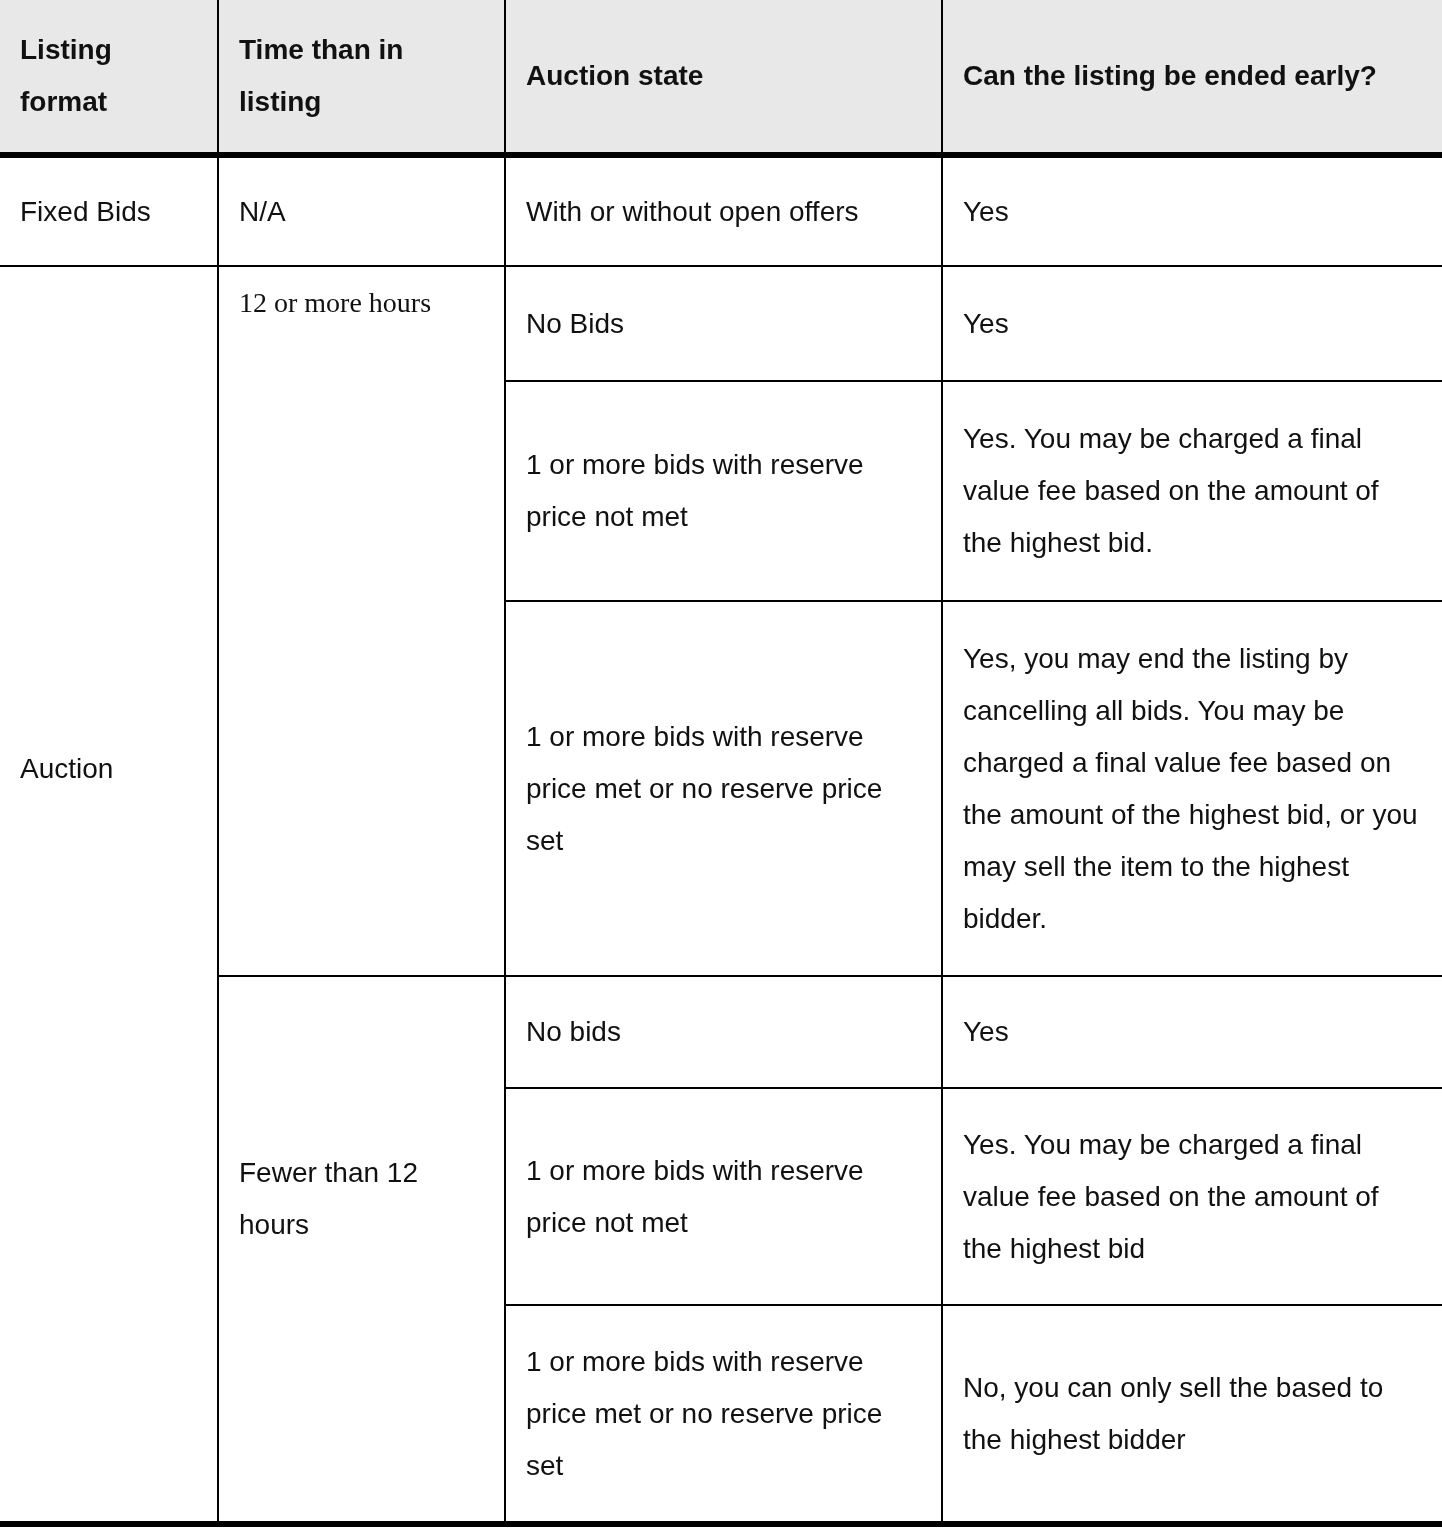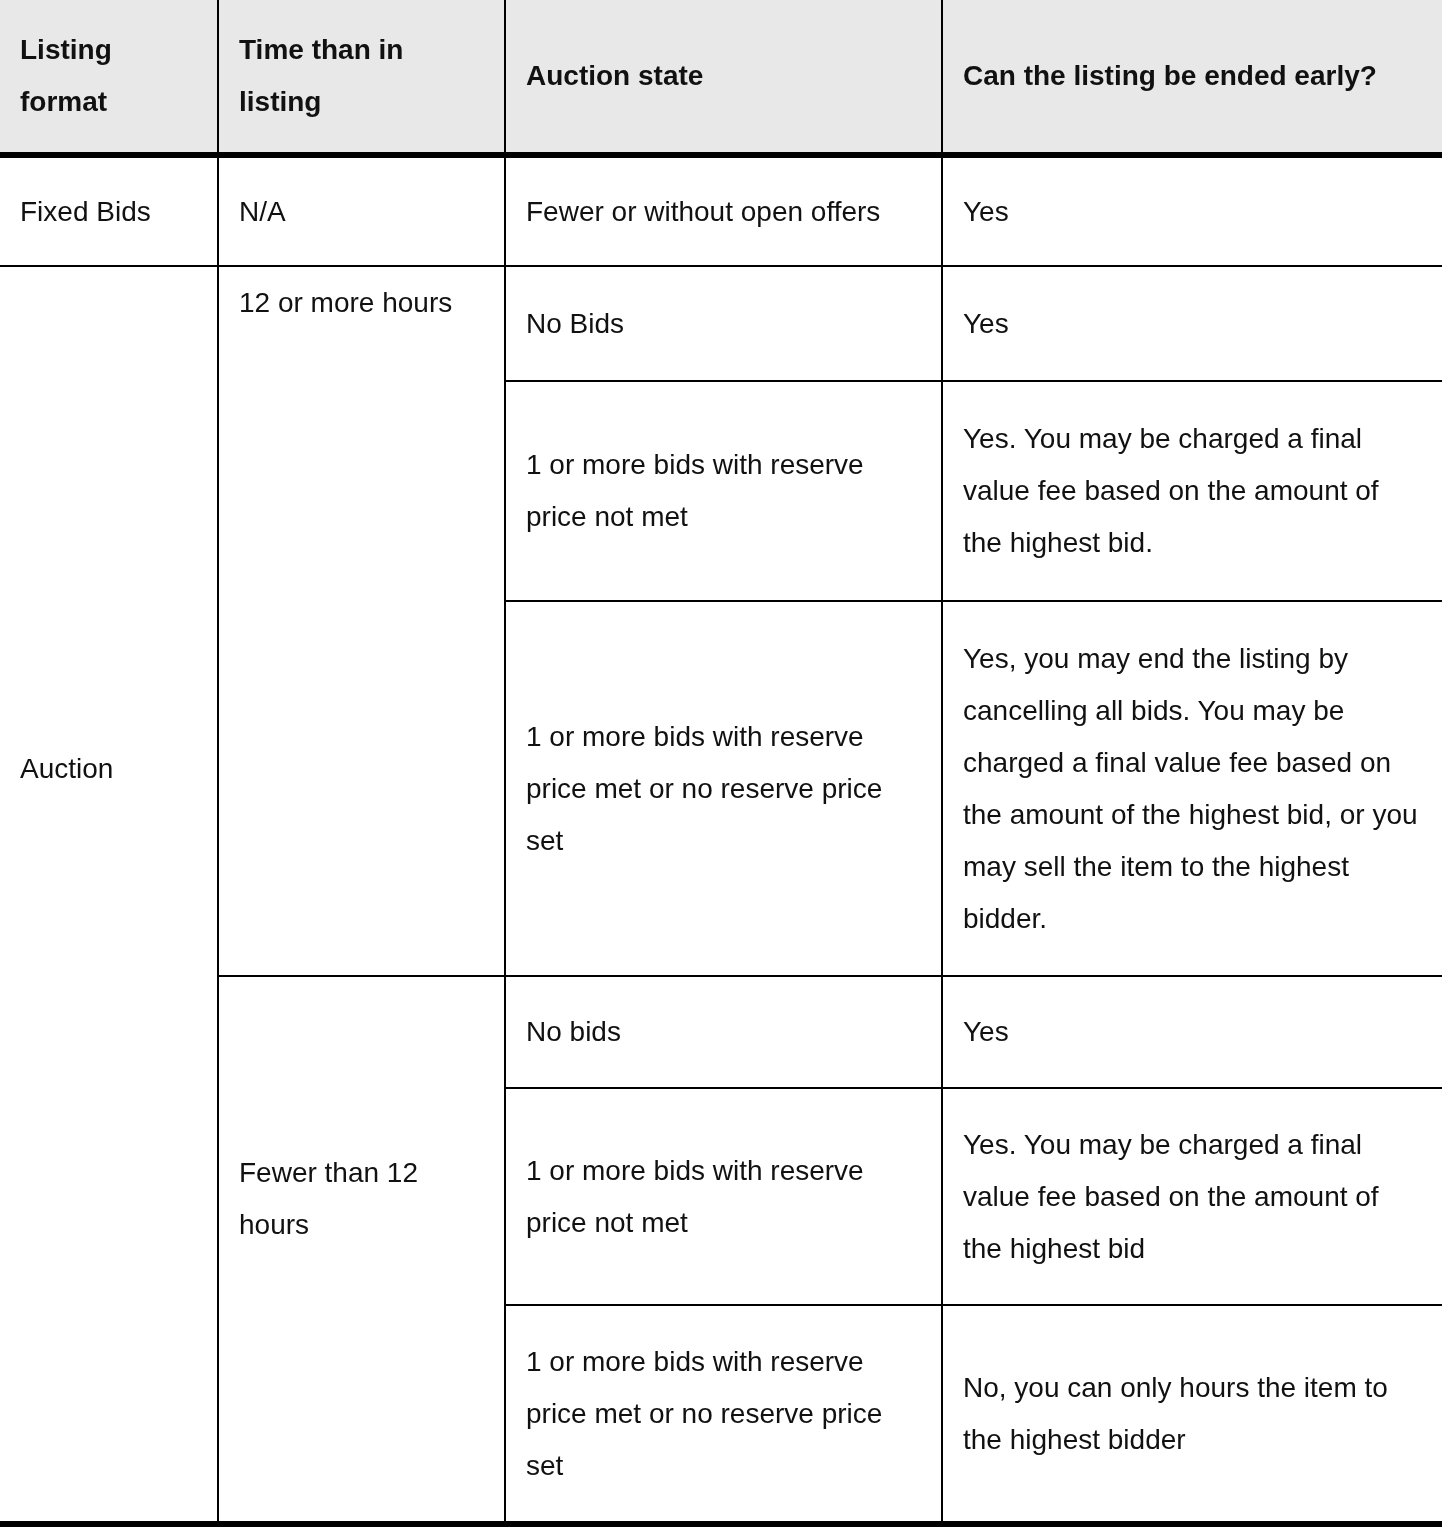--- a/index.html
+++ b/index.html
@@ -53,20 +53,21 @@
   tr.r5 { height: 112px; }
   tr.r6 { height: 217px; }
   tr.r7 { height: 219px; }
 
   td.span-auction {
     vertical-align: top;
     padding-top: 476px;
   }
   td.span-twelve {
     vertical-align: top;
+    font-family: Liberation Serif, serif;
   }
   td.span-fewer {
     vertical-align: top;
     padding-top: 170px;
   }
 </style>
 </head>
 <body>
 
 <table class="listing-table">
@@ -81,21 +82,21 @@
       <th class="c1">Listing format</th>
       <th class="c2">Time than in listing</th>
       <th class="c3">Auction state</th>
       <th class="c4">Can the listing be ended early?</th>
     </tr>
   </thead>
   <tbody>
     <tr class="r1">
       <td class="c1">Fixed Bids</td>
       <td class="c2">N/A</td>
-      <td class="c3">Fewer or without open offers</td>
+      <td class="c3">With or without open offers</td>
       <td class="c4">Yes</td>
     </tr>
     <tr class="r2">
       <td class="c1 span-auction" rowspan="6">Auction</td>
       <td class="c2 span-twelve" rowspan="3">12 or more hours</td>
       <td class="c3">No Bids</td>
       <td class="c4">Yes</td>
     </tr>
     <tr class="r3">
       <td class="c3">1 or more bids with reserve price not met</td>
@@ -109,16 +110,16 @@
       <td class="c2 span-fewer" rowspan="3">Fewer than 12 hours</td>
       <td class="c3">No bids</td>
       <td class="c4">Yes</td>
     </tr>
     <tr class="r6">
       <td class="c3">1 or more bids with reserve price not met</td>
       <td class="c4">Yes. You may be charged a final value fee based on the amount of the highest bid</td>
     </tr>
     <tr class="r7">
       <td class="c3">1 or more bids with reserve price met or no reserve price set</td>
-      <td class="c4">No, you can only hours the item to the highest bidder</td>
+      <td class="c4">No, you can only sell the based to the highest bidder</td>
     </tr>
   </tbody>
 </table>
 
 </body></html>

